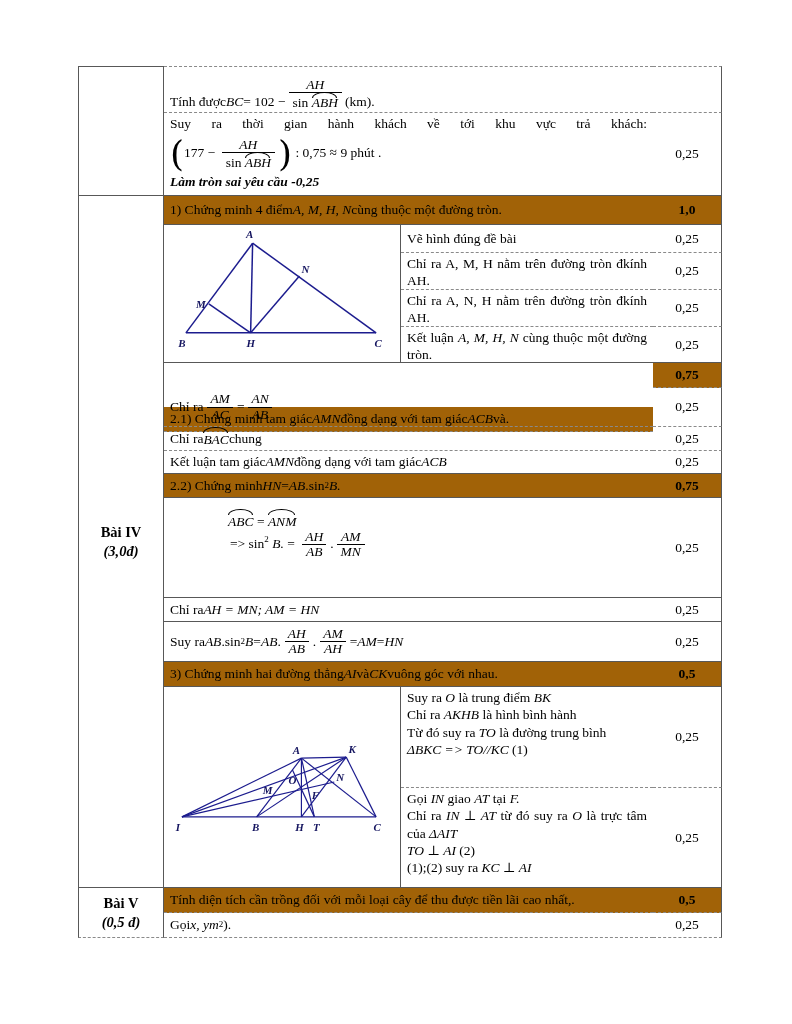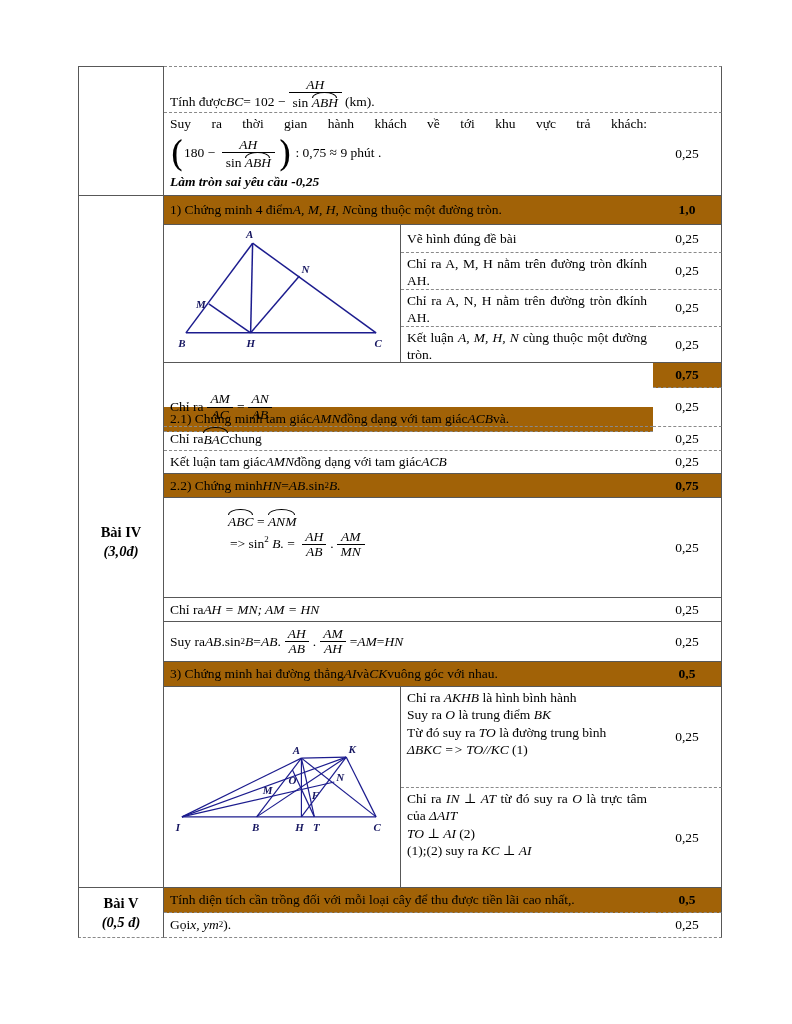--- a/index.html
+++ b/index.html
@@ -65,21 +65,21 @@
       <span class="frac">
         <span class="num"><span class="seg it">AH</span></span>
         <span class="den"><span class="seg">sin </span><span class="hat seg it">ABH</span></span>
       </span>
       <span class="seg"> (km).</span>
     </div>
   <div class="cell bb-dash br-solid score" style="left:653px;top:66px;width:69px;height:47px;border-top:1px dashed #8a8a8a;"></div>
 
   <div class="cell bb-solid" style="left:164px;top:113px;width:489px;height:83px;">
     <div class="justlast"><span class="seg">Suy ra thời gian hành khách về tới khu vực trả khách:</span></div>
-    <div class="mline" style="margin:6px 0 2px 0;"><span class="bigp">(</span><span class="seg">180 − </span><span class="frac">
+    <div class="mline" style="margin:6px 0 2px 0;"><span class="bigp">(</span><span class="seg">177 − </span><span class="frac">
           <span class="num"><span class="seg it">AH</span></span>
           <span class="den"><span class="seg">sin </span><span class="hat seg it">ABH</span></span>
         </span><span class="bigp">)</span><span class="seg"> : 0,75 ≈ 9 phút .</span></div>
     <div><span class="seg it bd">Làm tròn sai yêu cầu -0,25</span></div>
   </div>
   <div class="cell bb-solid br-solid score" style="left:653px;top:113px;width:69px;height:83px;">0,25</div>
 
   <div class="cell bb-solid yellow vc" style="left:164px;top:196px;width:489px;height:29px;">
       <span class="seg">1) Chứng minh 4 điểm </span>
       <span class="seg it">A, M, H, N</span>
@@ -248,28 +248,29 @@
       <text x="133" y="67" text-anchor="middle">A</text>
       <text x="189" y="66" text-anchor="middle">K</text>
       <text x="104" y="107" text-anchor="middle">M</text>
       <text x="129" y="97" text-anchor="middle">O</text>
       <text x="152" y="112" text-anchor="middle">F</text>
       <text x="177" y="94" text-anchor="middle">N</text>
     </svg>
   </div>
 
   <div class="cell bb-dash" style="left:401px;top:687px;width:252px;height:101px;">
+    <div><span class="seg">Suy ra </span><span class="seg it">O</span><span class="seg"> là trung điểm </span><span class="seg it">BK</span></div>
     <div><span class="seg">Chỉ ra </span><span class="seg it">AKHB</span><span class="seg"> là hình bình hành</span></div>
-    <div><span class="seg">Suy ra </span><span class="seg it">O</span><span class="seg"> là trung điểm </span><span class="seg it">BK</span></div>
     <div><span class="seg">Từ đó suy ra </span><span class="seg it">TO</span><span class="seg"> là đường trung bình</span></div>
     <div><span class="seg it">ΔBKC =&gt; TO//KC</span><span class="seg"> (1)</span></div>
   </div>
   <div class="cell bb-dash br-solid score" style="left:653px;top:687px;width:69px;height:101px;">0,25</div>
 
   <div class="cell bb-solid" style="left:401px;top:788px;width:252px;height:100px;">
+    <div><span class="seg">Gọi </span><span class="seg it">IN</span><span class="seg"> giao </span><span class="seg it">AT</span><span class="seg"> tại </span><span class="seg it">F.</span></div>
     <div class="just"><span class="seg">Chỉ ra </span><span class="seg it">IN ⊥ AT</span><span class="seg"> từ đó suy ra </span><span class="seg it">O</span><span class="seg"> là trực tâm của </span><span class="seg it">ΔAIT</span></div>
     <div><span class="seg it">TO ⊥ AI</span><span class="seg"> (2)</span></div>
     <div><span class="seg">(1);(2) suy ra </span><span class="seg it">KC ⊥ AI</span></div>
   </div>
   <div class="cell bb-solid br-solid score" style="left:653px;top:788px;width:69px;height:100px;">0,25</div>
 
   <div class="cell bb-dash yellow vc" style="left:164px;top:888px;width:489px;height:25px;">
       <span class="seg">Tính diện tích cần trồng đối với mỗi loại cây để thu được tiền lãi cao nhất,.</span>
     </div>
   <div class="cell bb-dash br-solid yellow score bd" style="left:653px;top:888px;width:69px;height:25px;">0,5</div>

